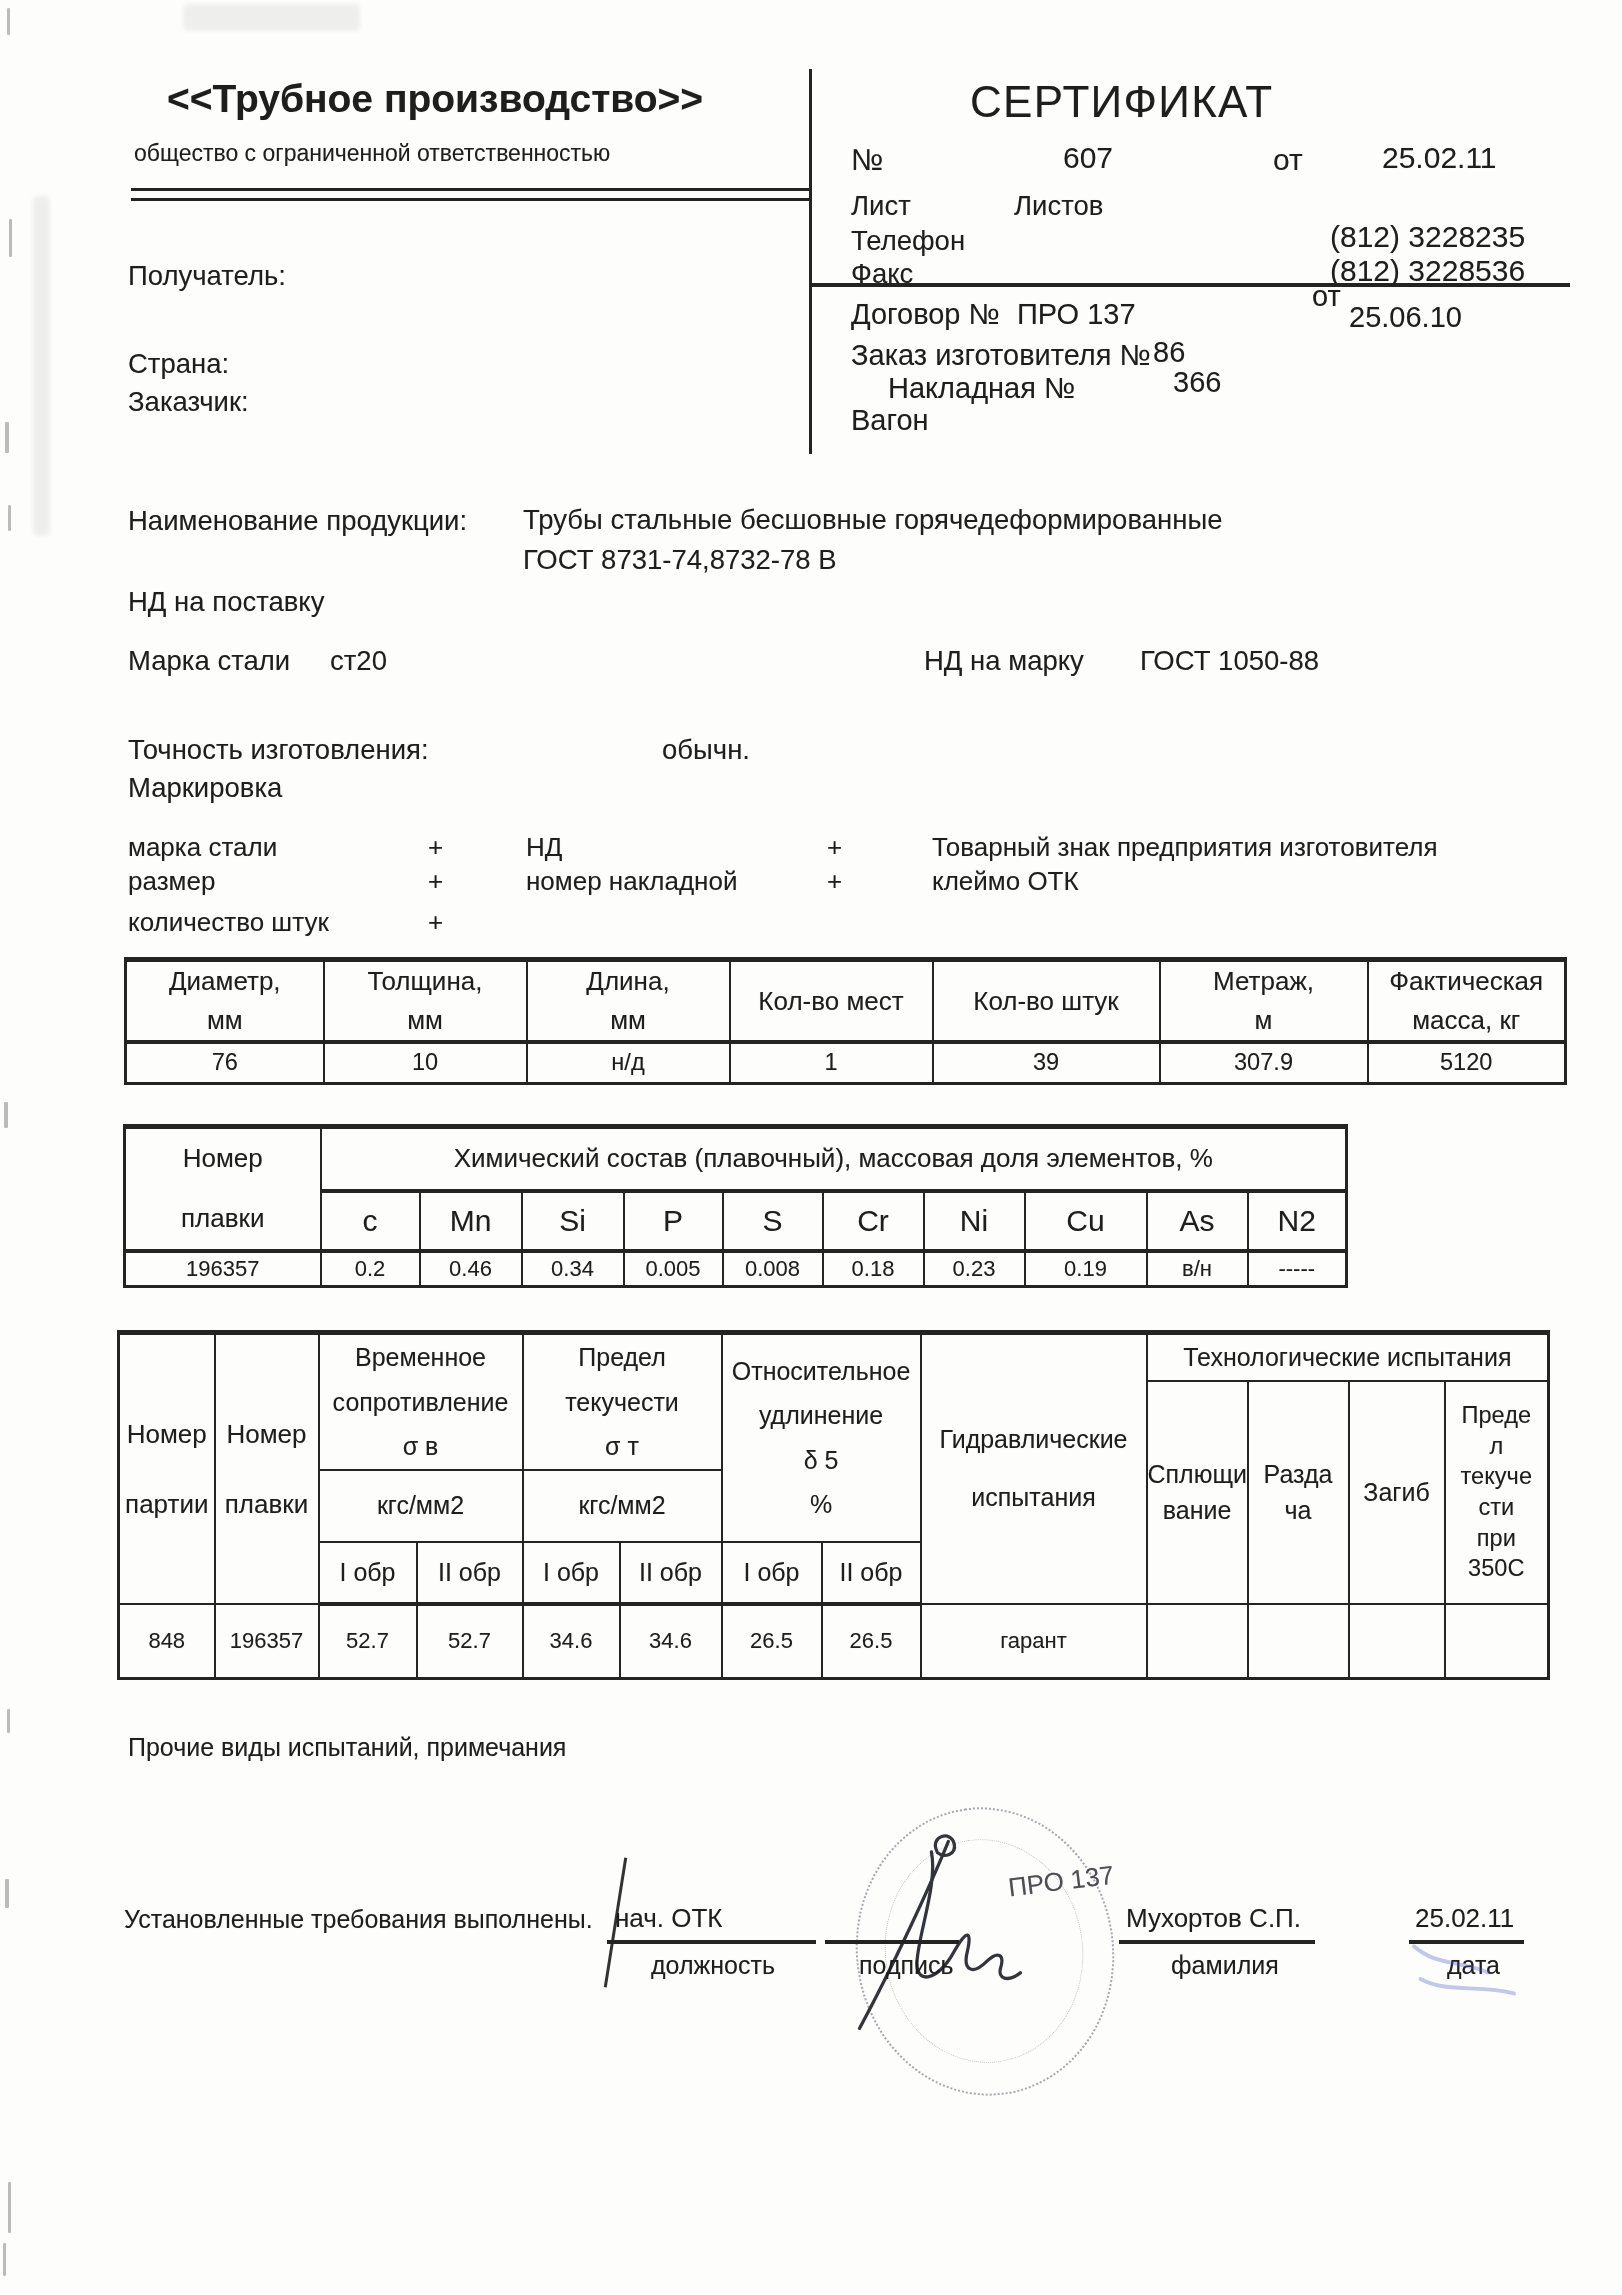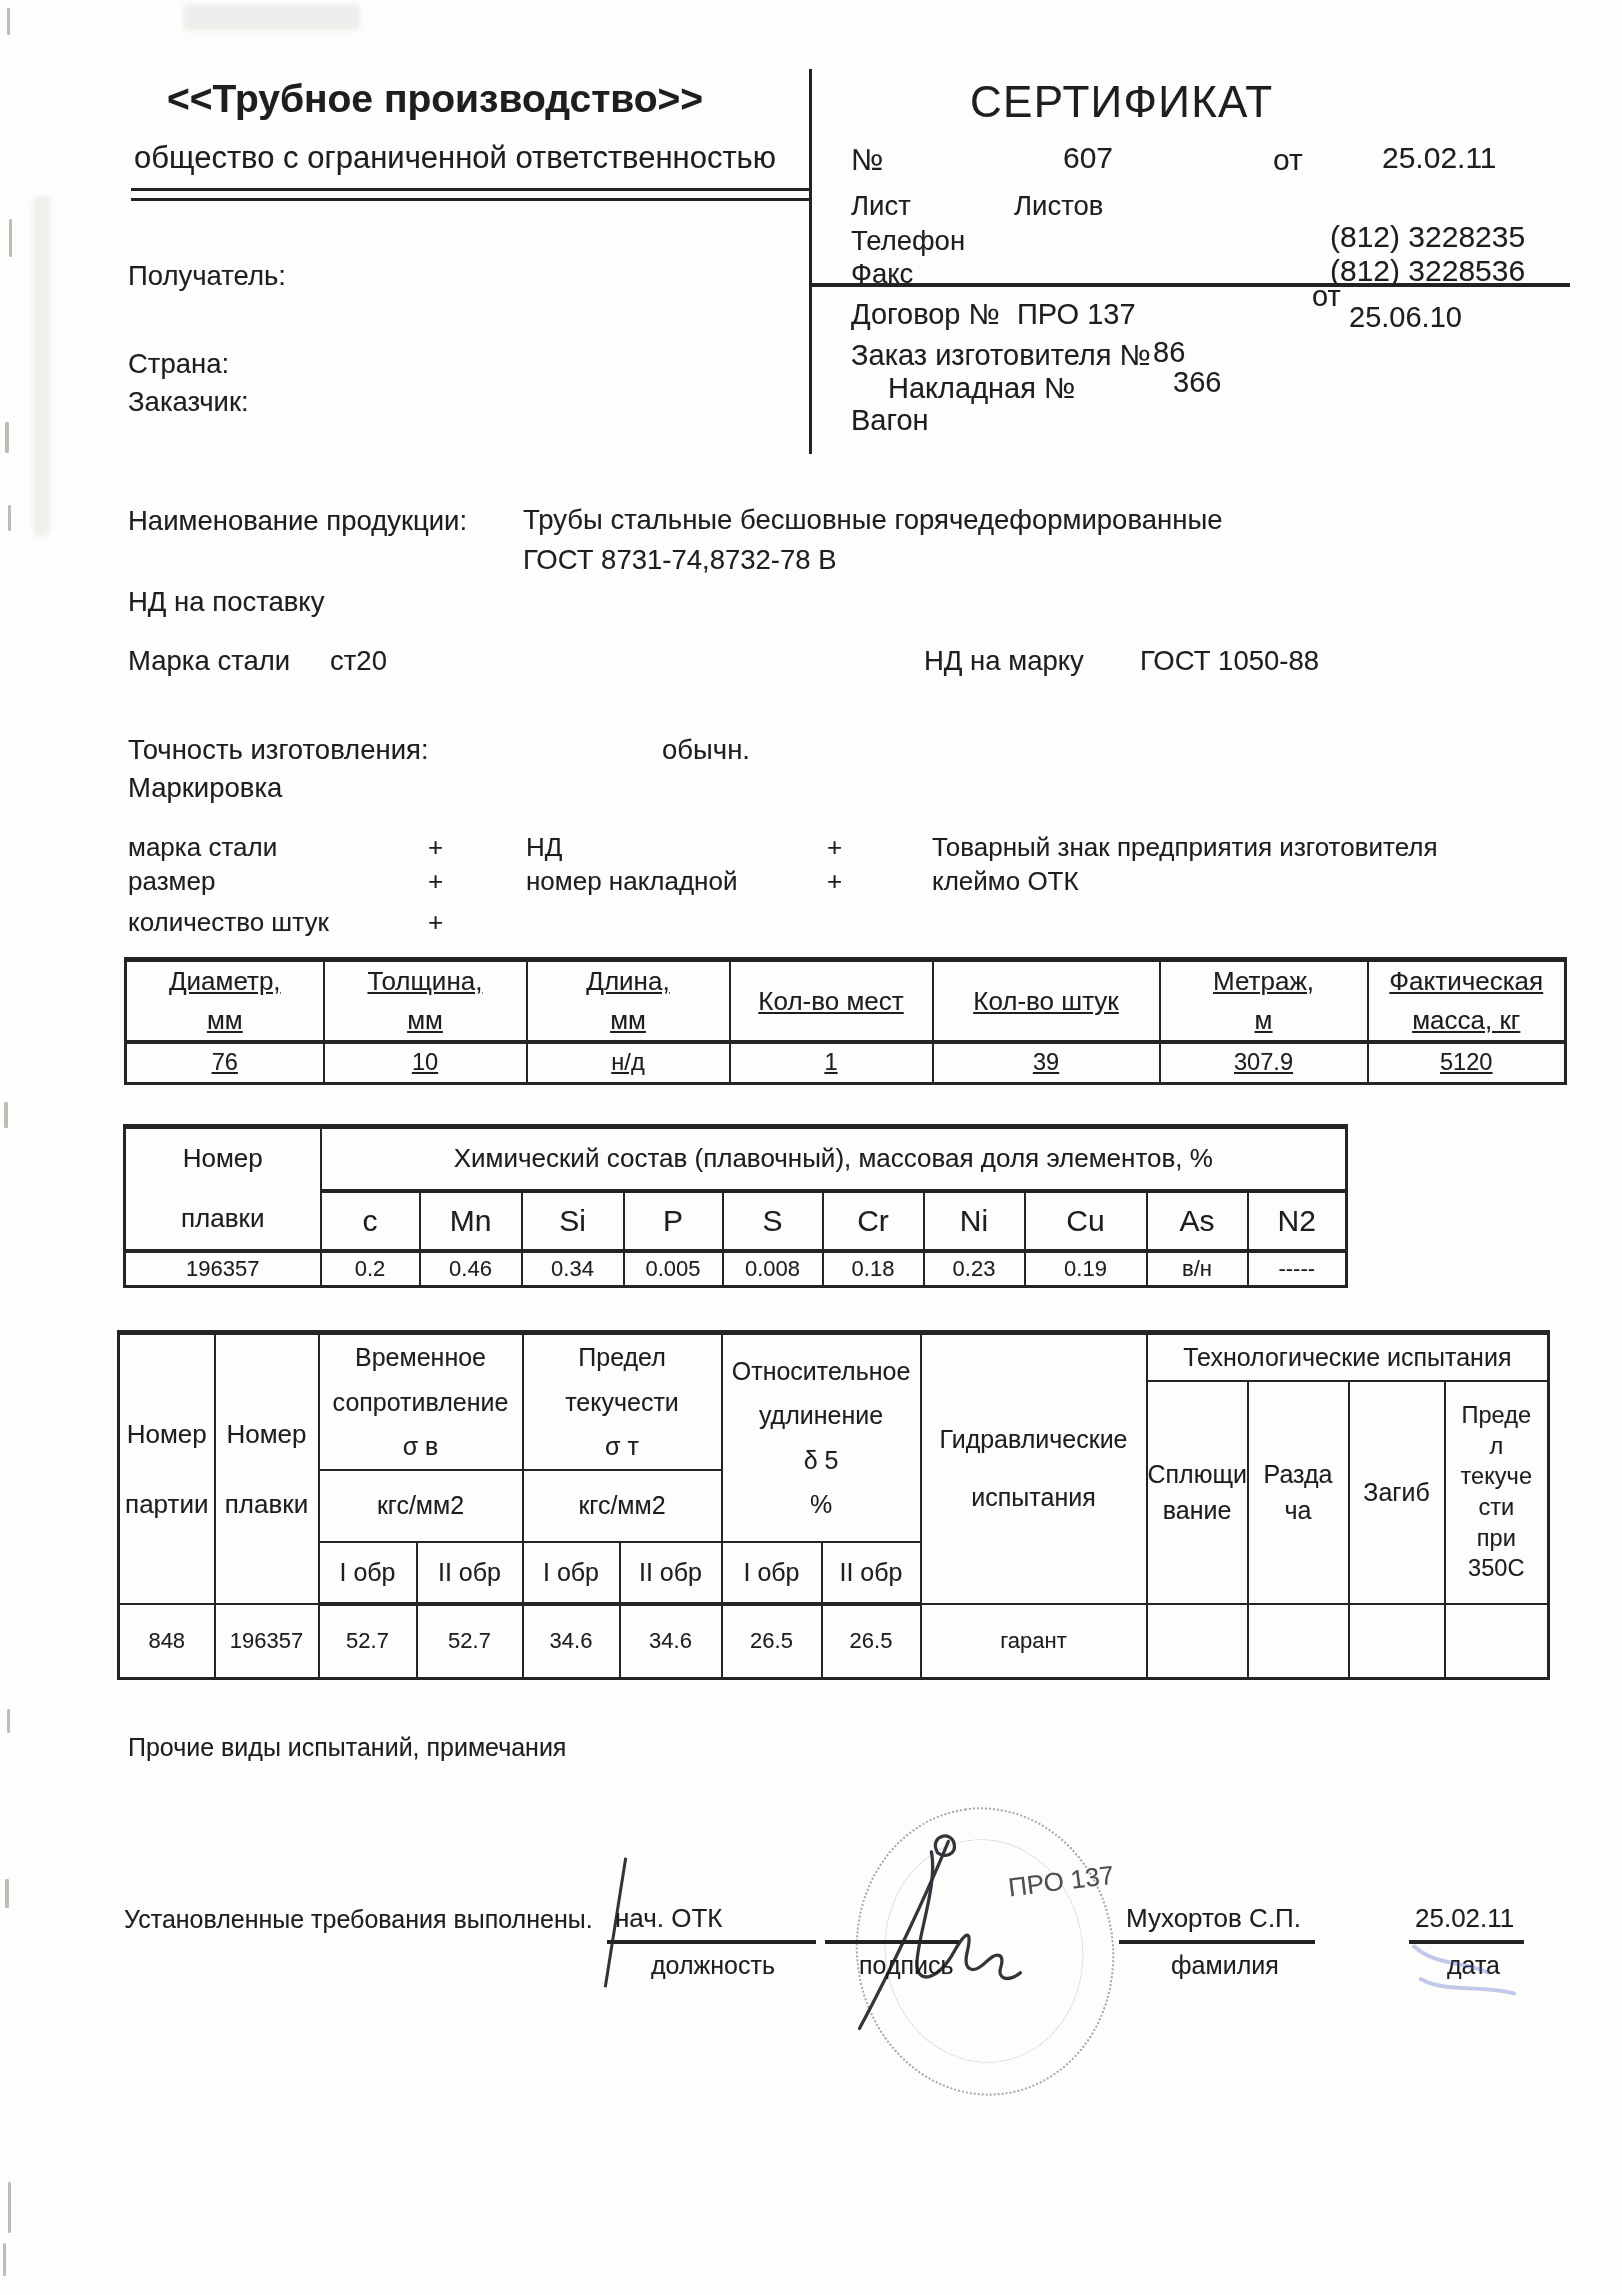--- a/index.html
+++ b/index.html
@@ -3,21 +3,21 @@
 <meta charset="utf-8">
 <style>
   html,body{margin:0;padding:0;background:#e8e8e6;}
   .page{position:relative;width:1623px;height:2295px;background:#fdfdfb;overflow:hidden;
         font-family:"Liberation Sans",sans-serif;color:#1e1e1e;}
   .abs{position:absolute;}
   .t{white-space:nowrap;text-shadow:0 0 0.7px rgba(25,25,25,.28);}
   .b{font-weight:bold;}
   .i{font-style:italic;}
   .f38{font-size:25px;} .f40{font-size:26px;} .f42{font-size:27.5px;} .f44{font-size:29px;}
-  .f46{font-size:30px;} .f48{font-size:31px;} .f60{font-size:39px;} .f68{font-size:44px;letter-spacing:1.3px;}
+  .f46{font-size:30px;} .f48{font-size:23px;} .f60{font-size:39px;} .f68{font-size:44px;letter-spacing:1.3px;}
   .rule{background:#232323;}
   table.tbl{position:absolute;border-collapse:collapse;table-layout:fixed;}
   table.tbl td{border:2.6px solid #242424;vertical-align:middle;text-align:center;
                padding:0;overflow:hidden;text-shadow:0 0 0.7px rgba(25,25,25,.28);}
   table.tbl{border:3.9px solid #242424;border-top-width:5.9px;}
   td span{display:block;}
   .lh15 span{line-height:1.5;}
   .lh18 span{line-height:1.78;}
   .lh14 span{line-height:1.45;}
   .lh13 span{line-height:1.3;}
@@ -109,21 +109,21 @@
     <span class="abs t f40" style="left:300px;">+</span>
     <span class="abs t f40" style="left:398px;">номер накладной</span>
     <span class="abs t f40" style="left:699px;">+</span>
     <span class="abs t f40" style="left:804px;">клеймо ОТК</span>
   </div>
   <div class="abs" style="left:128px;top:907px;width:1407px;height:34px;">
     <span class="abs t f40" style="left:0;">количество штук</span>
     <span class="abs t f40" style="left:300px;">+</span>
   </div>
 
-  <table class="tbl f40 lh15" style="left:124px;top:957px;width:1440px;text-decoration:underline;">
+  <table class="tbl f40 lh15" style="left:124px;top:957px;width:1440px;">
     <colgroup>
         <col style="width:198px">
         <col style="width:203px">
         <col style="width:203px">
         <col style="width:203px">
         <col style="width:227px">
         <col style="width:208px">
         <col style="width:198px">
       </colgroup>
     <tbody>

